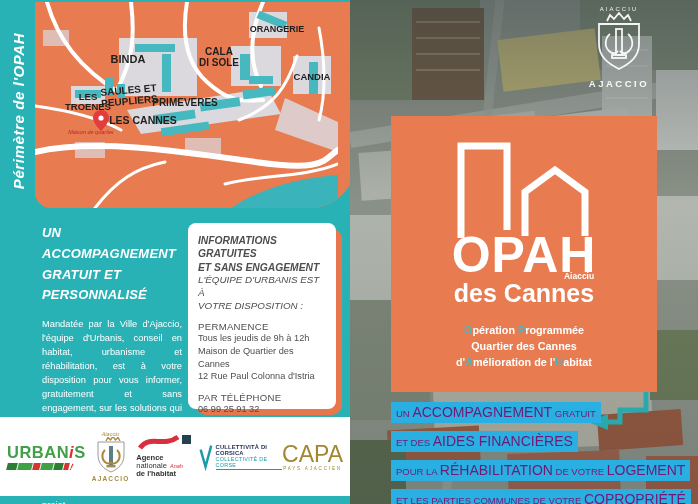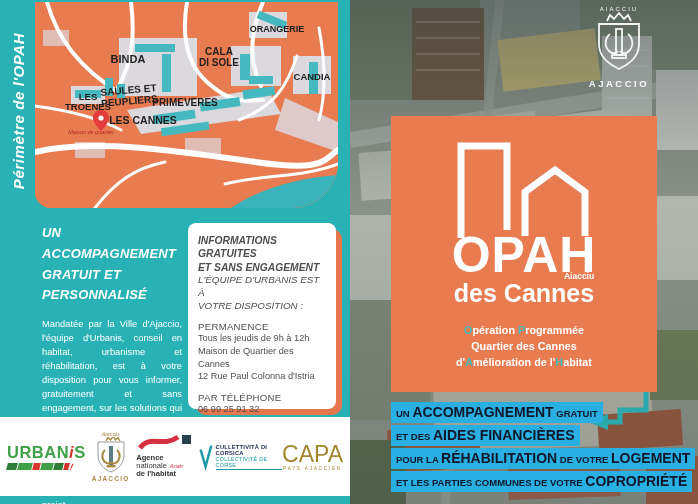--- a/index.html
+++ b/index.html
@@ -14,21 +14,21 @@
   .left-panel { position:absolute; left:0; top:0; width:350px; height:504px; background:#29b2b6; }
 
   .vlabel {
     position:absolute; left:-77px; top:102px; width:192px; height:18px;
     transform:rotate(-90deg); text-align:center;
     color:#fff; font-style:italic; font-weight:bold; font-size:15px; letter-spacing:.6px;
   }
 
   .map {
     position:absolute; left:35px; top:2px; width:303px; height:206px;
-    background:#e87b50; border-radius:0 0 46px 16px; overflow:hidden;
+    background:#e87b50; border-radius:0 0 46px 16px; overflow:hidden;padding-left:18px;
   }
   .map svg { position:absolute; left:0; top:0; }
   .mlab {
     position:absolute; transform:translate(-50%,-50%);
     font-weight:bold; color:#1f1f1f; white-space:nowrap; text-align:center; line-height:1.05;
   }
   .mlab.tilt { transform:translate(-50%,-50%) rotate(-5deg); }
   .poi-lab { position:absolute; transform:translate(-50%,-50%); font-size:5.5px; font-style:italic; color:#b22a2a; white-space:nowrap; }
 
   .intro { position:absolute; left:42px; top:223px; width:140px; color:#fff; }
@@ -91,22 +91,22 @@
   }
   .opah-icon { margin-top:20px; }
   .opah-title { font-size:50px; font-weight:bold; letter-spacing:1px; line-height:.85; margin-top:-8px; }
   .opah-sub { position:relative; display:inline-block; font-size:25px; font-weight:bold; margin-top:2px; }
   .opah-sub .sup { position:absolute; right:0px; top:-8px; font-size:8.5px; font-weight:bold; }
   .tagline { margin-top:14px; font-size:10.8px; font-weight:bold; line-height:1.5; }
   .cap { color:#46b8bf; }
 
   .banner { position:absolute; left:41px; top:402px; }
   .bline {
-    background:#29afe2; color:#0f172a; font-weight:bold;
-    width:fit-content; padding:1px 5px 2px; margin-bottom:2px; white-space:nowrap;
+    background:#29afe2; color:#701a75; font-weight:normal;
+    width:fit-content; padding:1px 5px 2px; margin-bottom:8px; white-space:nowrap;
   }
   .sm { font-size:9.5px; } .bg { font-size:14px; }
   .arrow { position:absolute; left:232px; top:388px; }
 </style>
 </head>
 <body>
 
 <div class="page">
 
   <section class="left-panel">

